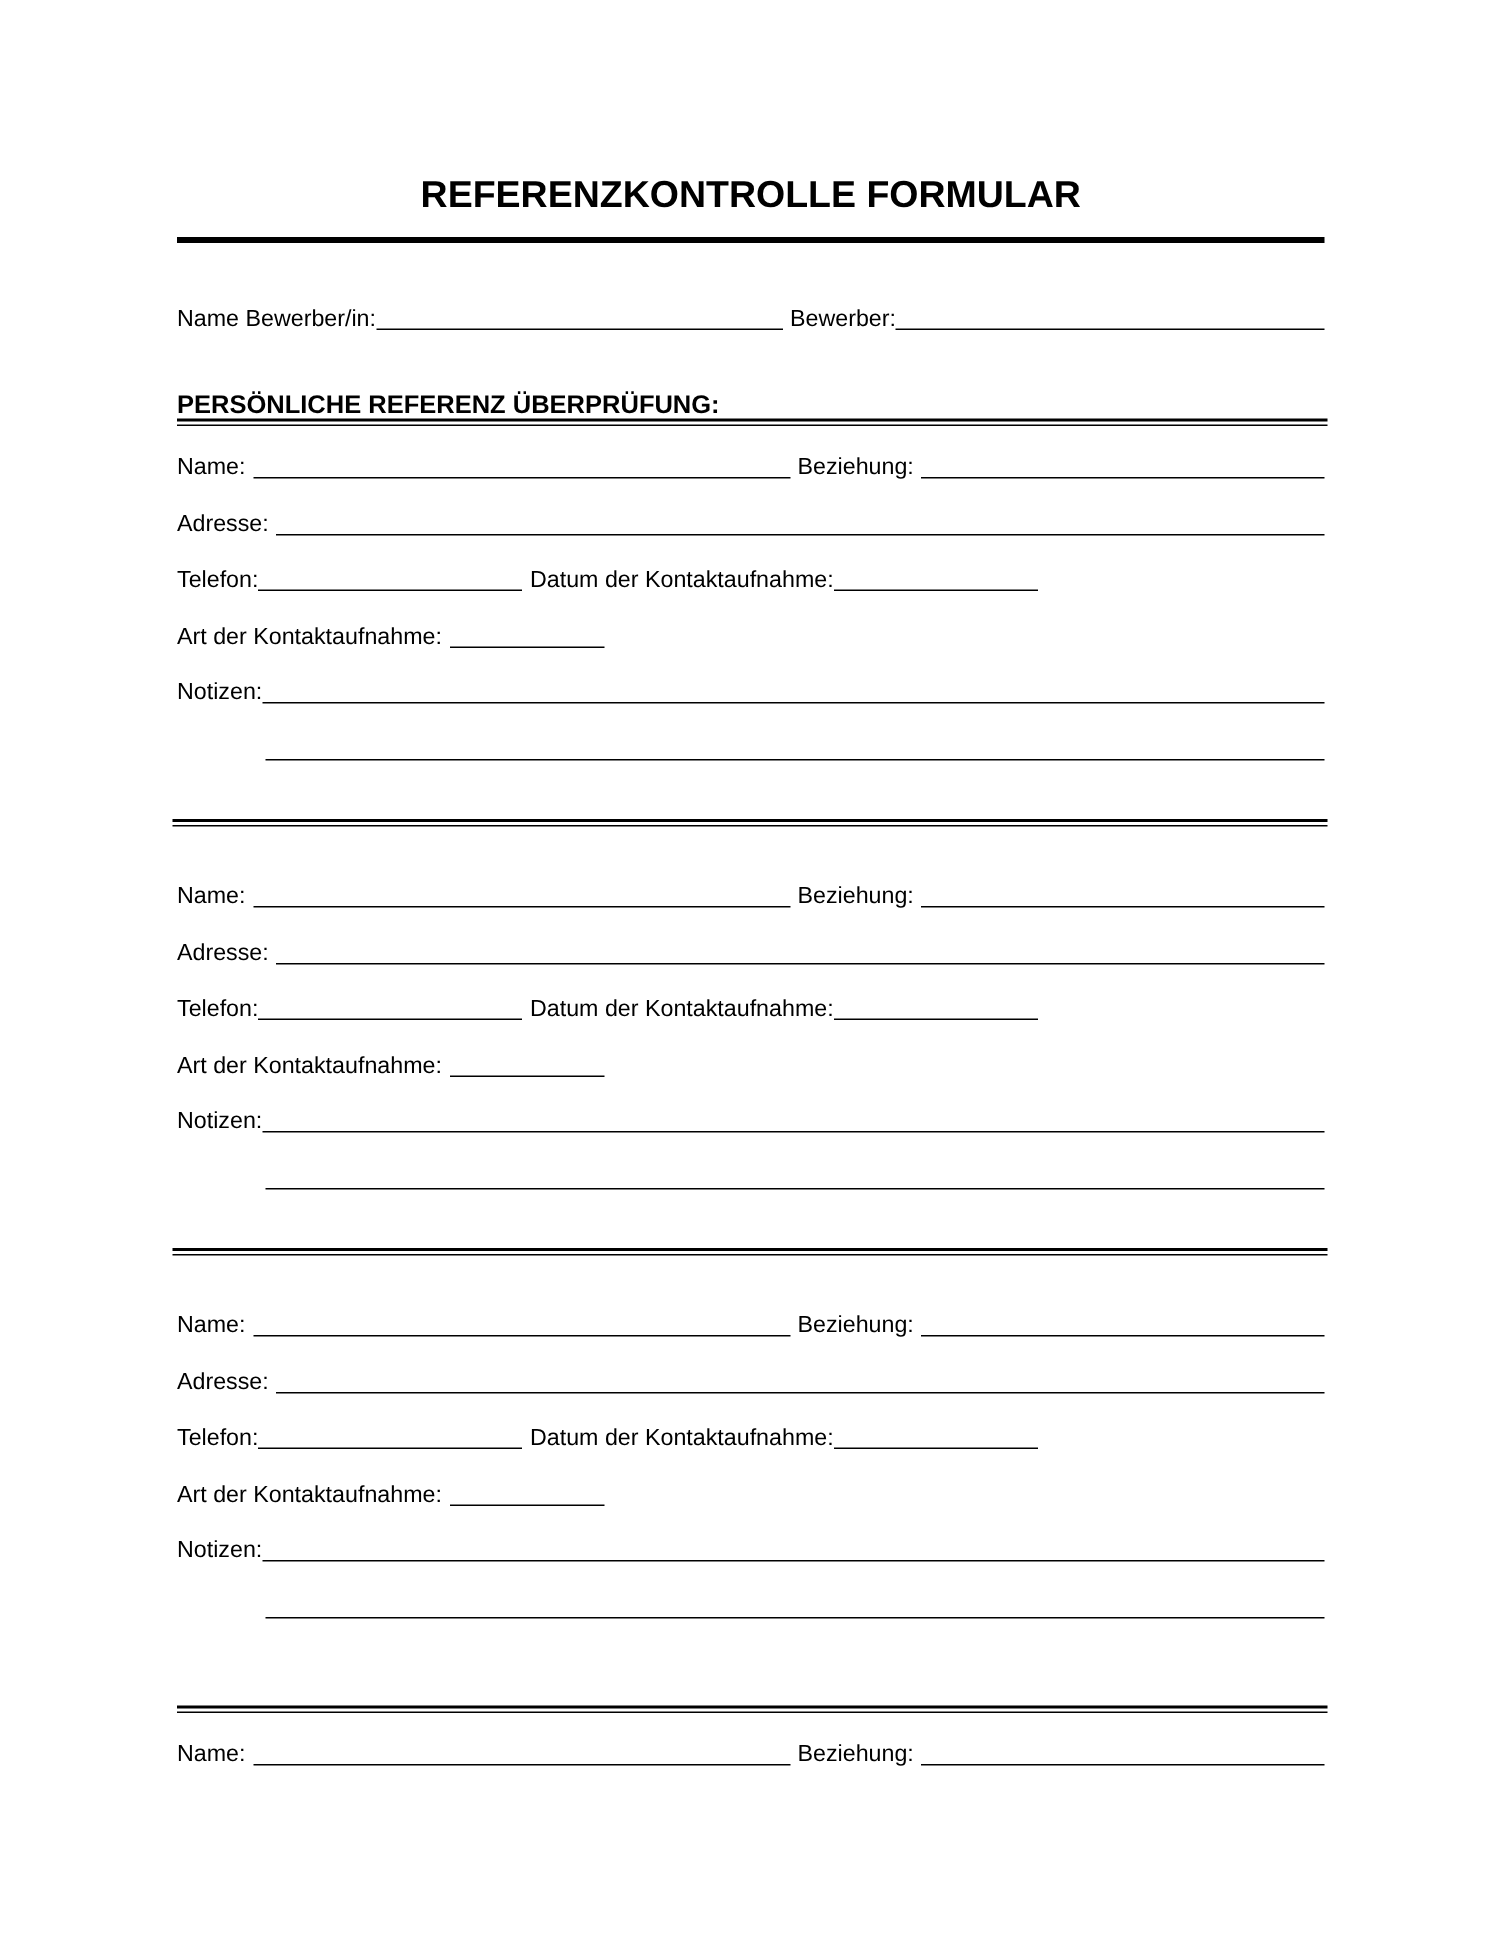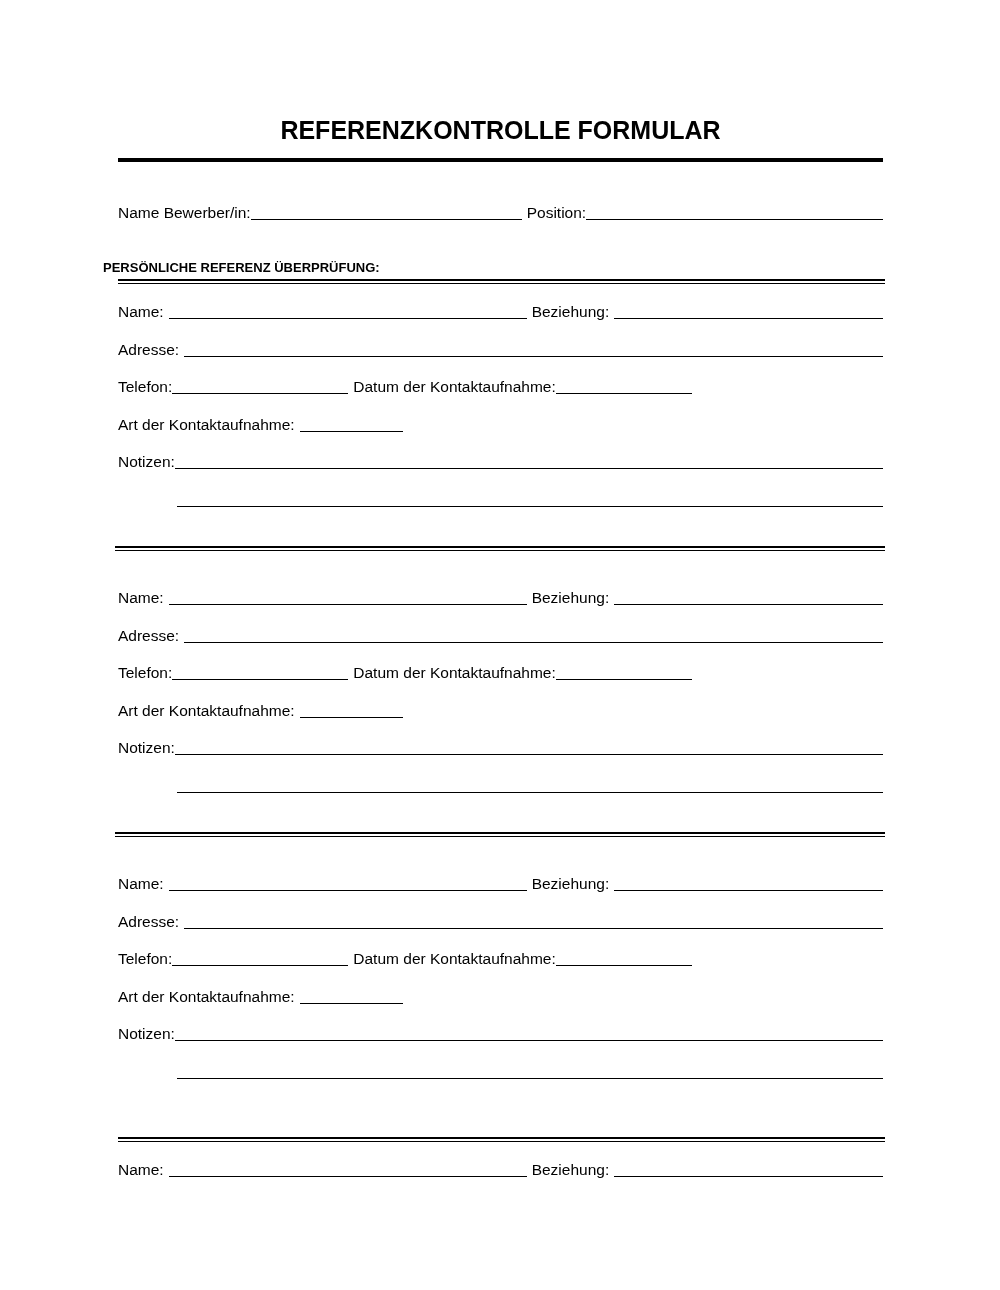--- a/index.html
+++ b/index.html
@@ -5,37 +5,37 @@
   html, body { margin: 0; padding: 0; background: #ffffff; }
   body { width: 1000px; height: 1290px; position: relative; font-family: "Liberation Sans", sans-serif; color: #000; }
   .page { position: absolute; left: 0; top: 0; width: 1000px; height: 1290px; padding-left: 17px; }
   .title { position: absolute; left: 118px; width: 765px; top: 116px; text-align: center; font-weight: bold; font-size: 25px; letter-spacing: 0px; }
   .title-rule { position: absolute; left: 118px; width: 765px; top: 158px; height: 4px; background: #000; }
   .row { position: absolute; left: 118px; width: 765px; height: 20px; font-size: 15.5px; display: flex; align-items: flex-end; white-space: nowrap; }
   .lbl { line-height: 18px; }
   .line { border-bottom: 1px solid #000; height: 16px; margin-bottom: 2px; }
   .flex1 { flex: 1; }
   .sp { display: inline-block; width: 5px; }
-  .section-title { position: absolute; left: 103px; font-weight: bold; font-size: 13px; }
+  .section-title { position: absolute; left: 118px; font-weight: bold; font-size: 17px; }
   .dbl { position: absolute; height: 2px; border-top: 1px solid #000; border-bottom: 1px solid #000; }
   .dbl.thick { height: 2px; border-top: 2px solid #000; border-bottom: 1px solid #000; }
 </style>
 </head>
 <body>
 
 <div class="page">
 
   <div class="title">REFERENZKONTROLLE FORMULAR</div>
   <div class="title-rule"></div>
 
   <div class="row" style="top:202px;">
     <span class="lbl">Name Bewerber/in:</span>
     <span class="line" style="width:271px;"></span>
     <span class="sp"></span>
-    <span class="lbl">Position:</span>
+    <span class="lbl">Bewerber:</span>
     <span class="line flex1"></span>
   </div>
 
   <div class="section-title" style="top:260px;">PERSÖNLICHE REFERENZ ÜBERPRÜFUNG:</div>
   <div class="dbl thick" style="left:118px; width:767px; top:279px;"></div>
 
   <div class="row" style="top:301px;">
     <span class="lbl">Name:</span>
       <span class="sp"></span>
     <span class="line" style="width:358px;"></span>

